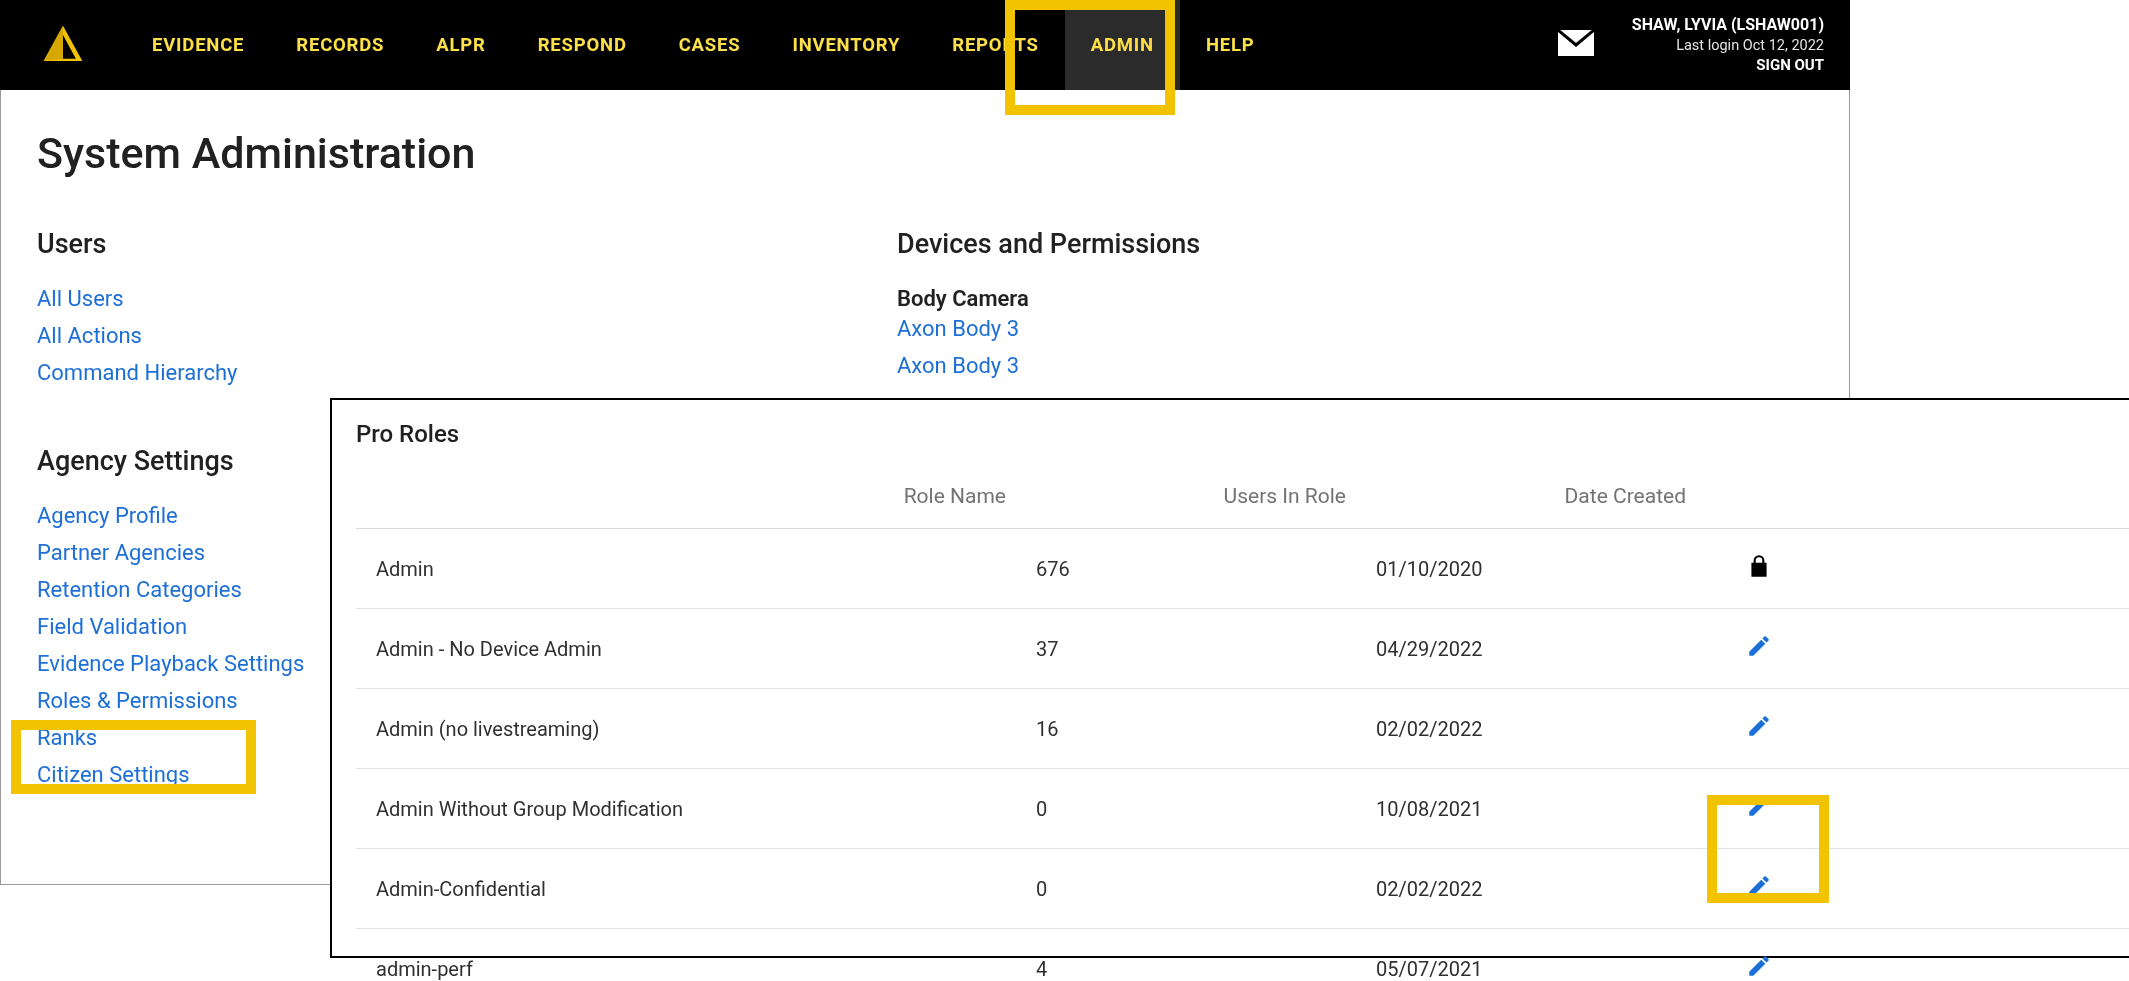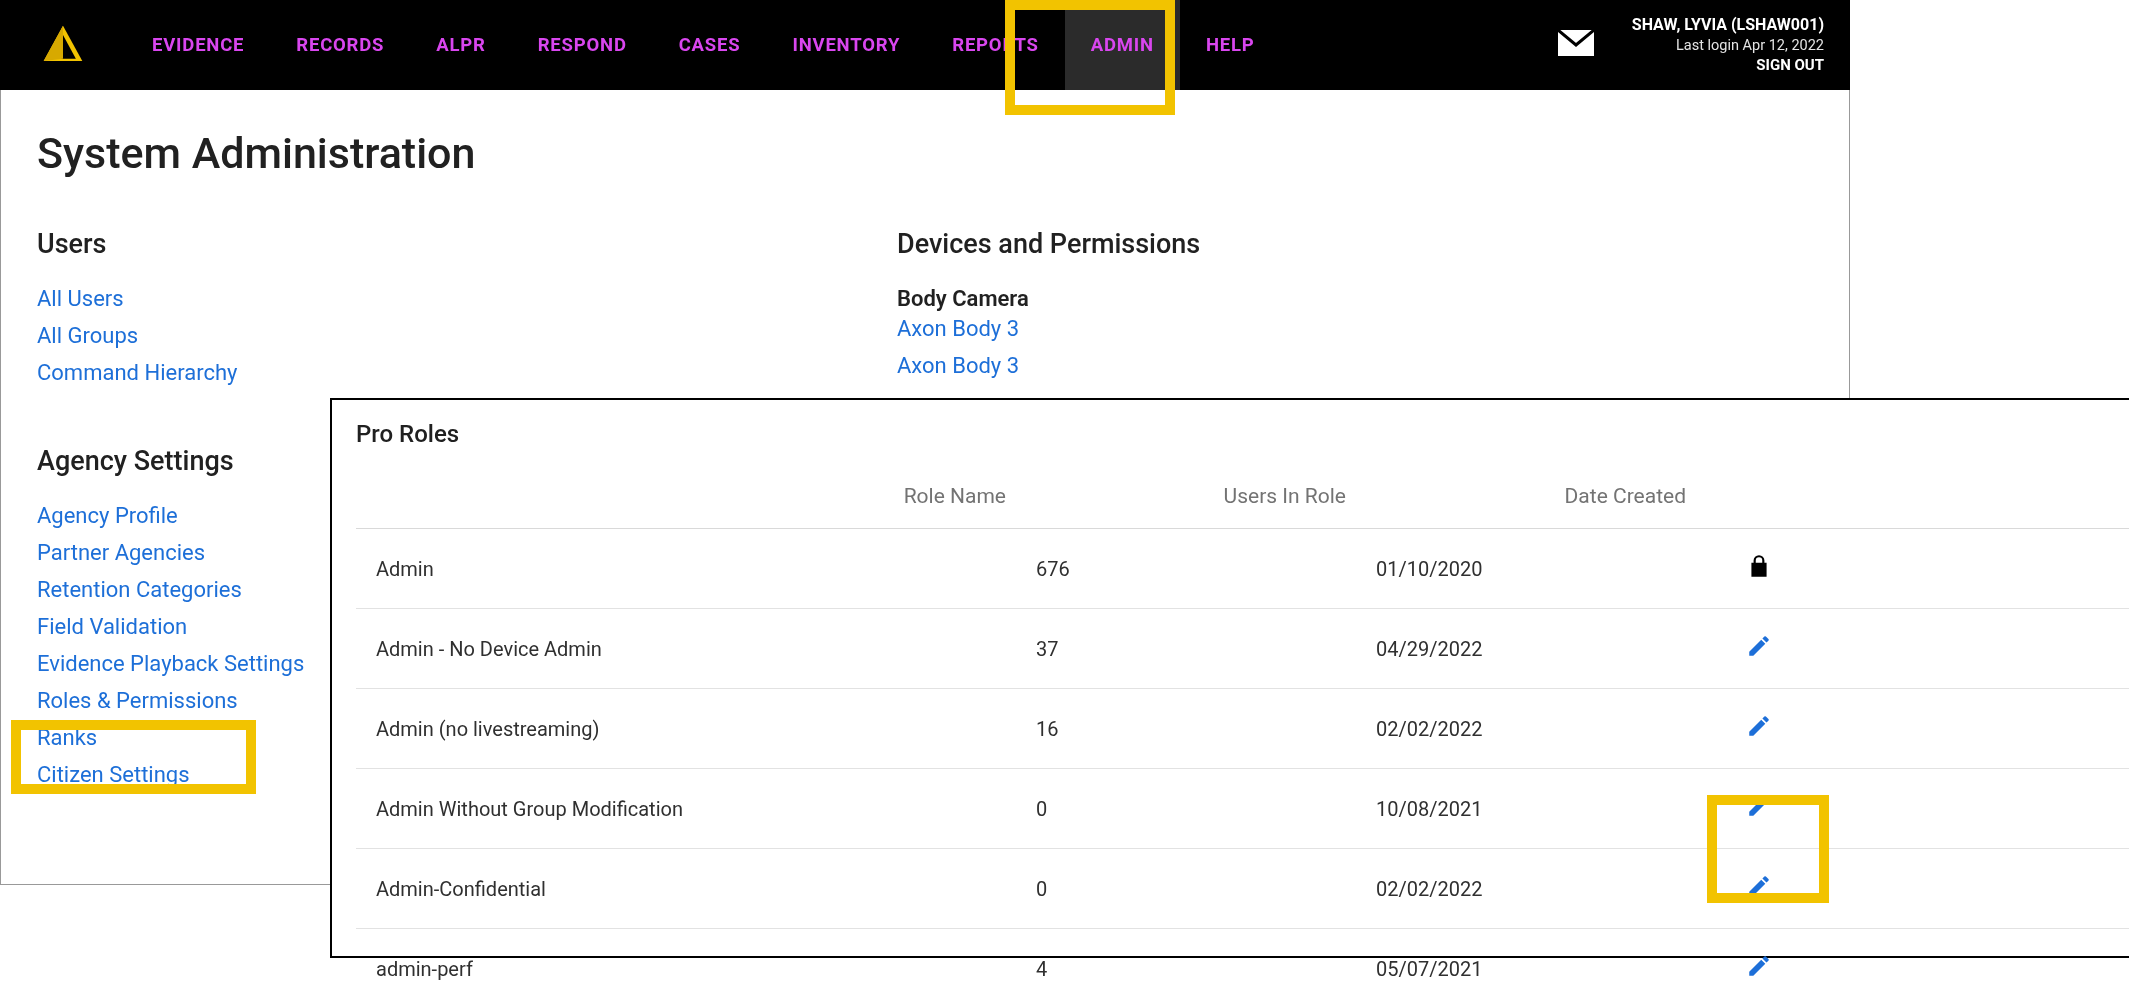--- a/index.html
+++ b/index.html
@@ -3,21 +3,21 @@
 <meta charset="utf-8">
 <style>
   * { box-sizing: border-box; margin: 0; padding: 0; }
   body { font-family: -apple-system, "Segoe UI", Roboto, Arial, sans-serif; background: #fff; width: 2129px; height: 981px; position: relative; }
 
   
   .nav { width: 1850px; height: 90px; background: #000; display: flex; align-items: center; position: relative; }
   .logo { margin-left: 40px; margin-right: 40px; display:flex; align-items:center; }
   .logo svg { width: 46px; height: 46px; }
   .nav-items { display: flex; align-items: center; height: 100%; }
-  .nav-item { color: #d946ef; font-weight: 700; font-size: 18.5px; letter-spacing: 0.8px; padding: 0 26px; height: 100%; display:flex; align-items:center; cursor: pointer; }
+  .nav-item { color: #fde047; font-weight: 700; font-size: 18.5px; letter-spacing: 0.8px; padding: 0 26px; height: 100%; display:flex; align-items:center; cursor: pointer; }
   .nav-item.active { background: #2b2b2b; }
   .nav-right { margin-left: auto; display: flex; align-items: center; padding-right: 26px; }
   .mail-icon { color:#fff; margin-right: 38px; }
   .mail-icon svg { width:36px; height:26px; }
   .user-block { text-align: right; color:#fff; line-height:1.35; }
   .user-name { font-weight:700; font-size:16px; }
   .last-login { font-size:14.5px; color:#e4e4e4; }
   .sign-out { font-weight:700; font-size:15px; color:#fff; cursor:pointer; }
 
   
@@ -72,36 +72,36 @@
     </div>
   <div class="nav-right">
     <span class="mail-icon">
       <svg viewBox="0 0 36 26">
           <rect x="0" y="0" width="36" height="26" fill="#fff"></rect>
           <polyline points="0,0 18,15 36,0" fill="none" stroke="#000" stroke-width="3"></polyline>
         </svg>
     </span>
     <div class="user-block">
       <div class="user-name">SHAW, LYVIA (LSHAW001)</div>
-      <div class="last-login">Last login Apr 12, 2022</div>
+      <div class="last-login">Last login Oct 12, 2022</div>
       <div class="sign-out">SIGN OUT</div>
     </div>
   </div>
 </div>
 
 <div class="hl-box" style="left:1005px; top:0px; width:170px; height:115px;"></div>
 
 <div class="page">
   <h1 class="title">System Administration</h1>
   <div class="cols">
     <div class="section">
       <div class="section-title">Users</div>
       <div class="link-list" id="users-links">
           <a>All Users</a>
-          <a>All Groups</a>
+          <a>All Actions</a>
           <a>Command Hierarchy</a>
         </div>
       <div class="section2">
         <div class="section-title">Agency Settings</div>
         <div class="link-list" id="agency-links">
             <a>Agency Profile</a>
             <a>Partner Agencies</a>
             <a>Retention Categories</a>
             <a>Field Validation</a>
             <a>Evidence Playback Settings</a>

